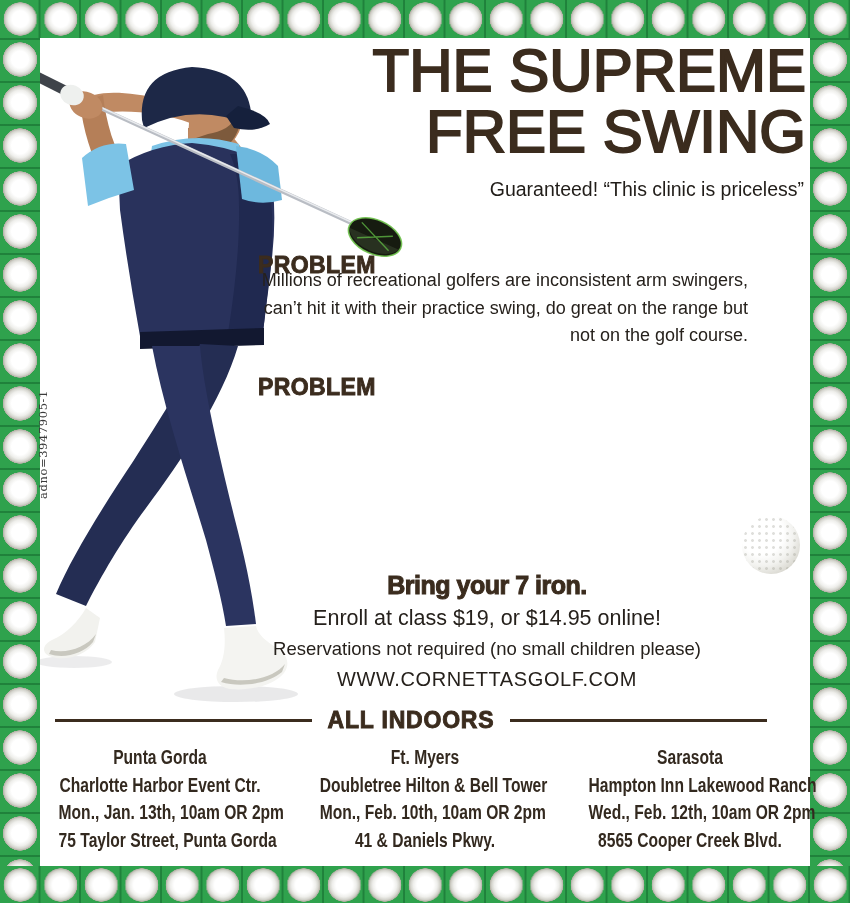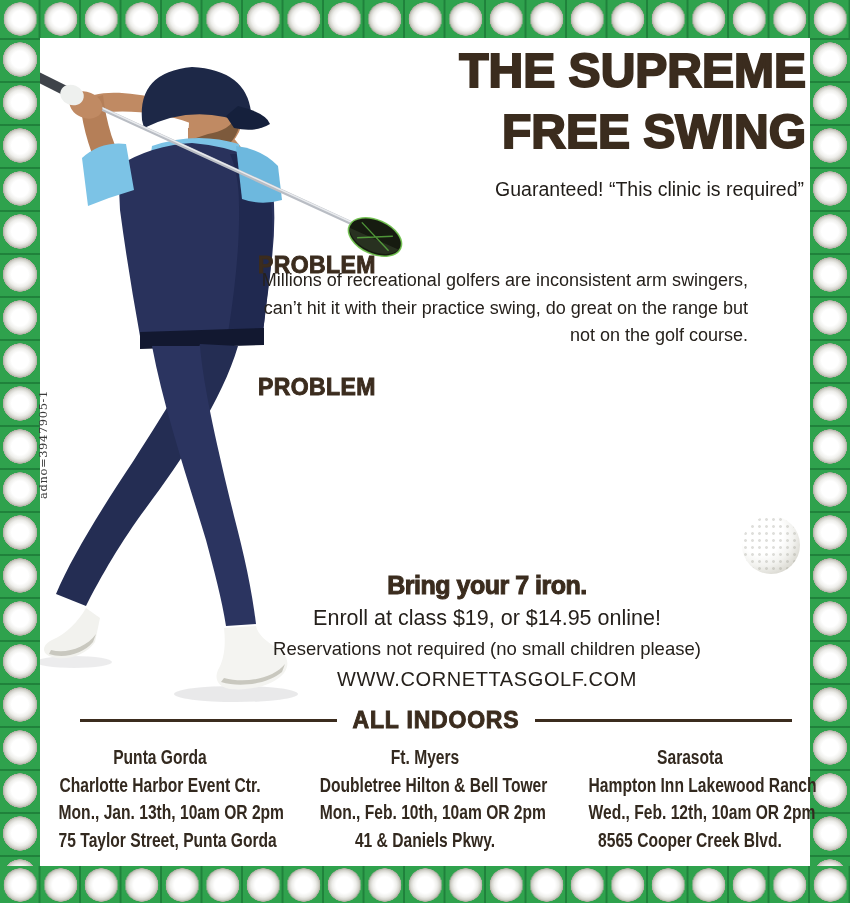--- a/index.html
+++ b/index.html
@@ -34,21 +34,21 @@
     position:absolute;left:-4px;top:352px;
     writing-mode:vertical-rl;transform:rotate(180deg);
     font-size:11.5px;letter-spacing:0.6px;color:#3c3c3c;
     font-family:"DejaVu Serif", serif;
   }
 
   .golfer{position:absolute;left:0;top:0;}
 
   .title{
     position:absolute;right:4px;top:2px;text-align:right;
-    font-size:48px;line-height:61px;font-weight:700;letter-spacing:0px;
+    font-size:60px;line-height:61px;font-weight:400;letter-spacing:0px;
     color:#3b2c1e;-webkit-text-stroke:2px #3b2c1e;white-space:nowrap;
   }
   .subtitle{
     position:absolute;right:6px;top:137px;text-align:right;
     font-size:19.5px;line-height:28px;color:#211d19;white-space:nowrap;
   }
   .sec-head{
     position:absolute;left:218px;
     font-size:23px;font-weight:700;letter-spacing:0.4px;
     color:#3b2c1e;-webkit-text-stroke:0.9px #3b2c1e;
@@ -73,21 +73,21 @@
   .offer .site{font-size:20px;line-height:30px;letter-spacing:0.6px;}
 
   .ball-img{
     position:absolute;left:702px;top:478px;width:58px;height:58px;border-radius:50%;
     background-image:
       radial-gradient(rgba(140,140,128,0.28) 1.2px, rgba(0,0,0,0) 1.6px),
       radial-gradient(circle at 34% 30%, #ffffff 38%, #f2f2ef 58%, #dddcd5 76%, #c2bfb2 92%, #a8a496 100%);
     background-size:7px 7px, 100% 100%;
   }
 
-  .indoors{position:absolute;left:40px;top:669px;width:712px;display:flex;align-items:center;gap:16px;}
+  .indoors{position:absolute;left:15px;top:669px;width:712px;display:flex;align-items:center;gap:16px;}
   .indoors .rule{flex:1;height:3.5px;background:#3b2c1e;}
   .indoors .label{
     font-size:23px;font-weight:700;letter-spacing:0.8px;color:#3b2c1e;
     -webkit-text-stroke:0.9px #3b2c1e;white-space:nowrap;
   }
 
   .locations{position:absolute;left:0;top:706px;width:748px;height:116px;}
   .loc{position:absolute;top:0;text-align:center;color:#33291f;
        font-size:20px;font-weight:700;line-height:27.5px;
        transform:scaleX(0.78);transform-origin:center top;white-space:nowrap;}
@@ -161,21 +161,21 @@
   </svg>
 
   <div class="adno">adno=3947905-1</div>
 
   <div class="title">
     <div>THE SUPREME</div>
     <div>FREE SWING</div>
   </div>
 
   <div class="subtitle">
-    <div>Guaranteed! “This clinic is required”</div>
+    <div>Guaranteed! “This clinic is priceless”</div>
   </div>
 
   <div id="problem-head" class="sec-head">PROBLEM</div>
   <div id="problem-body" class="sec-body">Millions of recreational golfers are inconsistent arm swingers, can’t hit it with their practice swing, do great on the range but not on the golf course.</div>
 
   <div id="solution-head" class="sec-head">PROBLEM</div>
 
   <div class="offer">
     <div class="bring">Bring your 7 iron.</div>
     <div class="enroll">Enroll at class $19, or $14.95 online!</div>

